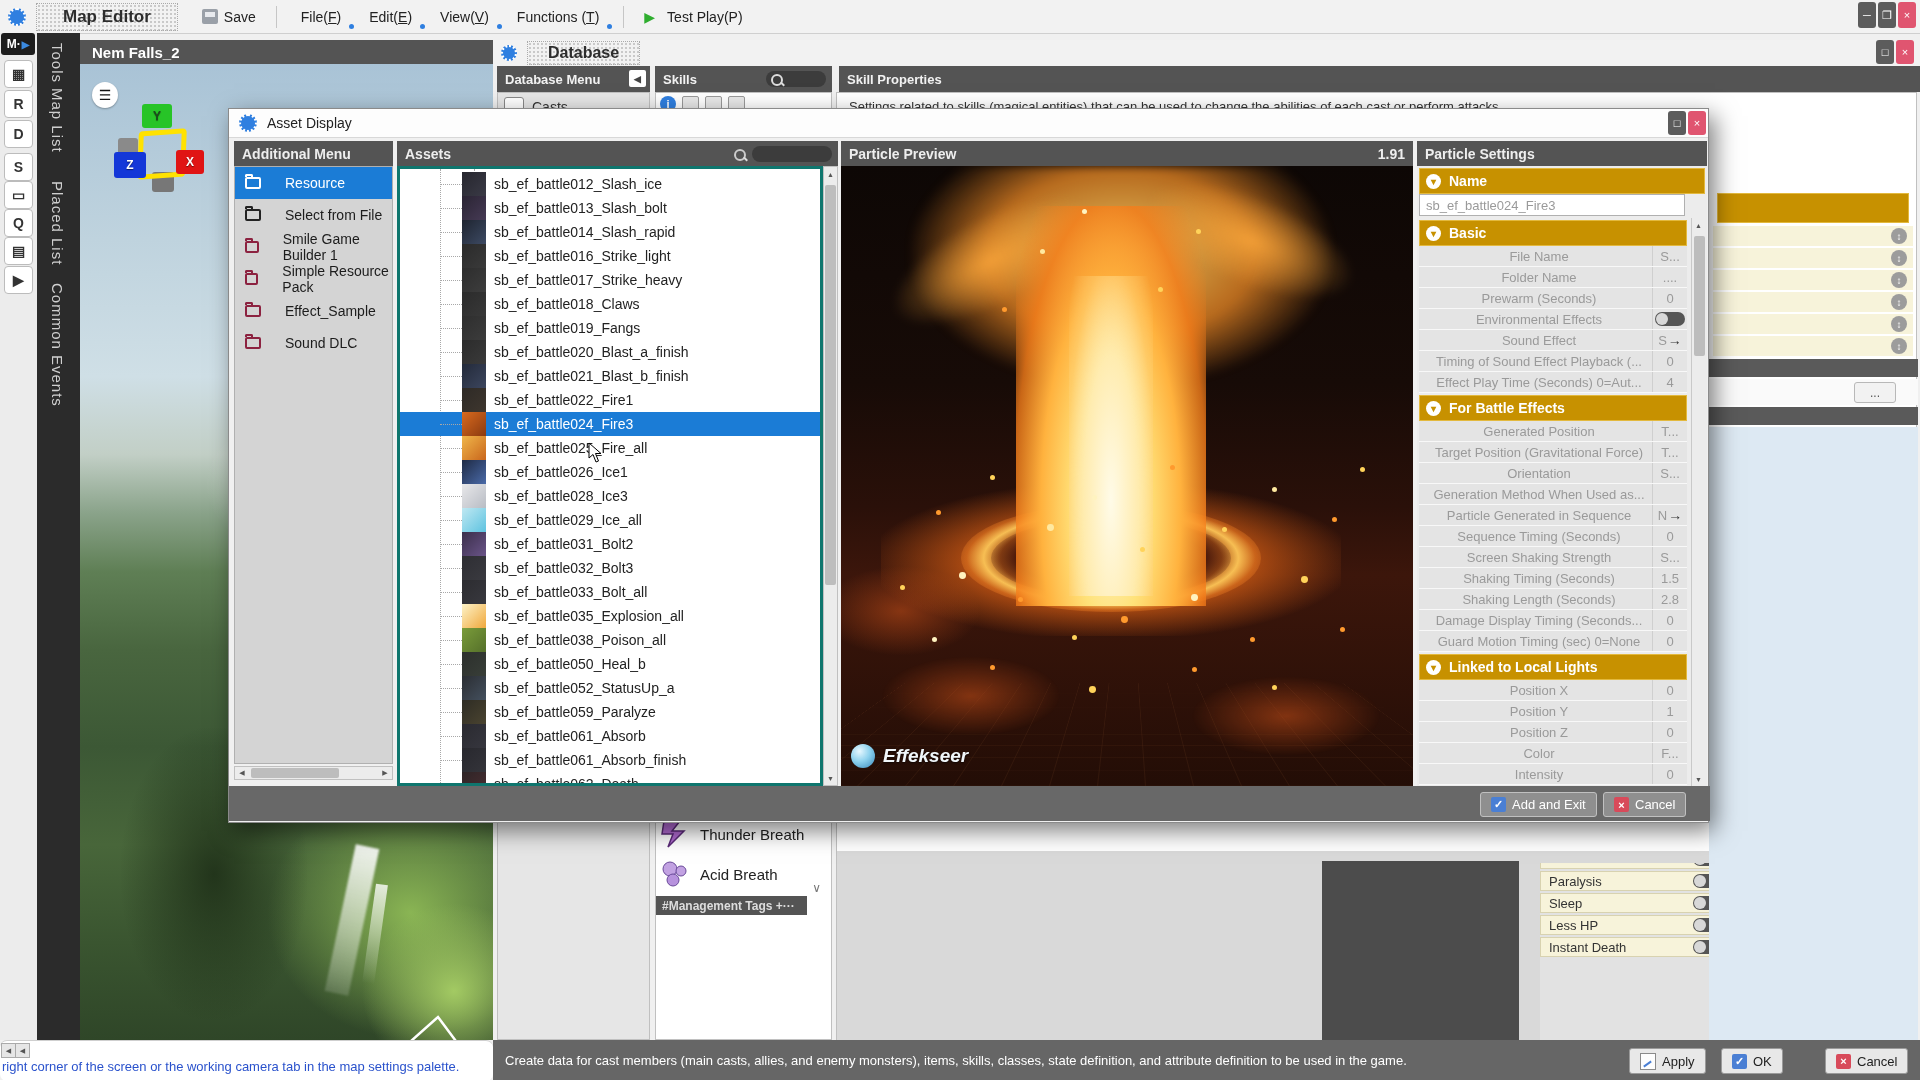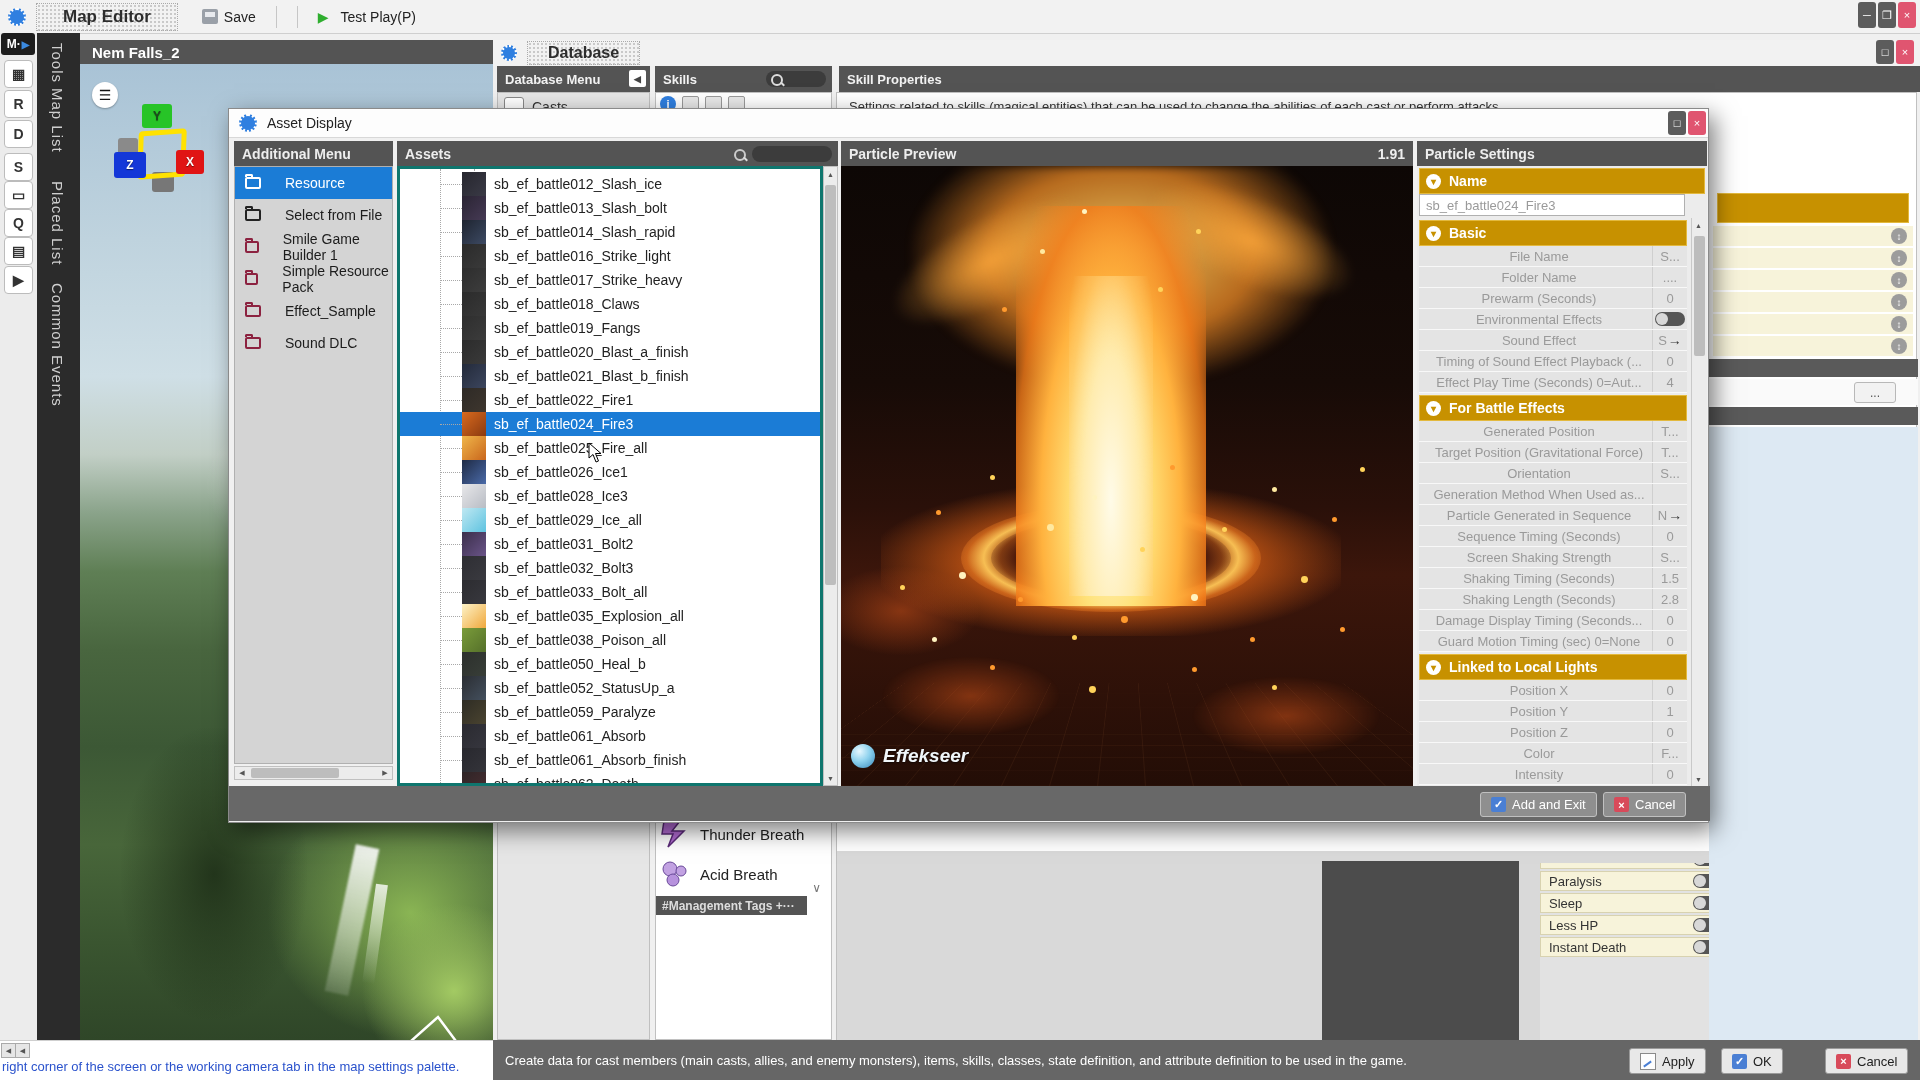--- a/index.html
+++ b/index.html
@@ -86,21 +86,21 @@
   .re-gold{position:absolute;left:880px;top:100px;width:192px;height:30px;background:#c79100;border:1px solid #e3b93e;box-sizing:border-box;}
   #re-rows{position:absolute;left:876px;top:132px;width:200px;}
   .re-row{position:relative;height:20px;margin-bottom:1px;background:#f7f3da;border-top:1px solid #fff;}
   .re-sort{position:absolute;right:6px;top:2px;width:16px;height:16px;border-radius:50%;background:#9c9c9c;color:#fff;font-size:10px;display:flex;align-items:center;justify-content:center;}
   .re-dark1{position:absolute;left:872px;top:266px;width:209px;height:18px;background:#5a5a5a;}
   .re-white{position:absolute;left:872px;top:286px;width:209px;height:26px;background:#fafafa;}
   .re-more{position:absolute;right:22px;top:3px;width:40px;height:19px;background:#f2f2f2;border:1px solid #b8b8b8;border-radius:3px;font-size:12px;color:#555;display:flex;align-items:center;justify-content:center;}
   .re-dark2{position:absolute;left:872px;top:314px;width:209px;height:18px;background:#5a5a5a;}
   .re-blue{position:absolute;left:872px;top:334px;width:209px;height:620px;background:#dde9f3;}
   
-  #bl-bar{left:0;top:1040px;width:493px;height:40px;background:#fff;border-top:1px solid #cfcfcf;}
+  #bl-bar{left:0;top:1040px;width:493px;height:40px;background:#fff;border-top:1px solid #cfcfcf;border-radius:7px;}
   .bl-arrow{position:absolute;top:2px;width:13px;height:13px;background:#e6e6e6;border:1px solid #aaa;font-size:7px;color:#555;display:flex;align-items:center;justify-content:center;}
   #bl-link{position:absolute;left:2px;top:18px;font-size:13px;color:#2a52cc;white-space:nowrap;}
   #status-bar{left:493px;top:1040px;width:1427px;height:40px;background:#666;display:flex;align-items:center;}
   #status-text{color:#fff;font-size:13px;margin-left:12px;width:1080px;}
   .gbtn{display:flex;align-items:center;gap:6px;background:#e8e8e8;border:1px solid #9a9a9a;border-radius:3px;height:24px;padding:0 10px;font-size:13px;color:#222;position:absolute;top:8px;}
   .ic-sq{width:15px;height:15px;border-radius:2px;display:flex;align-items:center;justify-content:center;color:#fff;font-size:11px;font-weight:bold;}
   .ic-blue{background:#4a7fd4;} .ic-red{background:#d84a5a;}
   .ic-apply{width:14px;height:15px;background:#fdfdfd;border:1px solid #8a8a8a;position:relative;}
   .ic-apply::after{content:"";position:absolute;left:2px;top:9px;width:9px;height:2px;background:#4a7fd4;transform:rotate(-35deg);}
   
@@ -184,20 +184,26 @@
 <div id="root">
 
   <div id="menubar" class="abs">
     <div class="appicon" style="margin-left:8px"></div>
     <div id="app-title">Map Editor</div>
     <div class="tool-btn" style="margin-left:14px">
       <span class="save-glyph"></span>
       <span>Save</span>
     </div>
     <div class="msep"></div>
+    <div id="menu-items" style="display:flex">
+        <div class="menu-item">File(<u>F</u>)<i class="mdot"></i></div>
+        <div class="menu-item">Edit(<u>E</u>)<i class="mdot"></i></div>
+        <div class="menu-item">View(<u>V</u>)<i class="mdot"></i></div>
+        <div class="menu-item">Functions (<u>T</u>)<i class="mdot"></i></div>
+      </div>
     <div class="msep"></div>
     <div class="tool-btn">
       <span class="play-tri">▶</span>
       <span>Test Play(P)</span>
     </div>
     <div id="win-ctrls">
       <div class="wbtn">─</div>
       <div class="wbtn">❐</div>
       <div class="wbtn red">×</div>
     </div>

